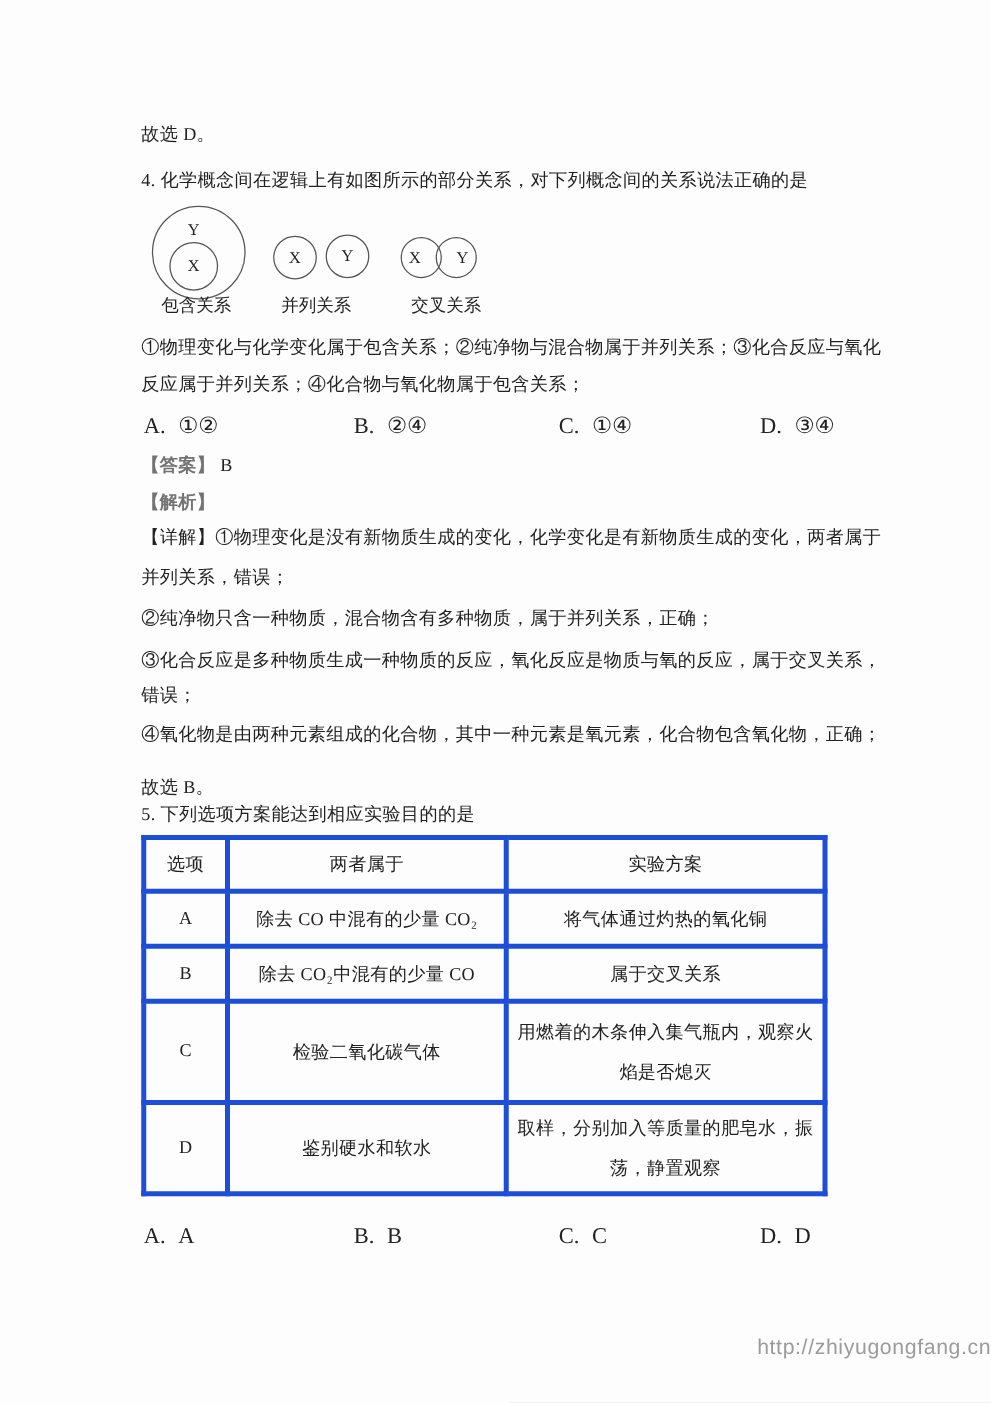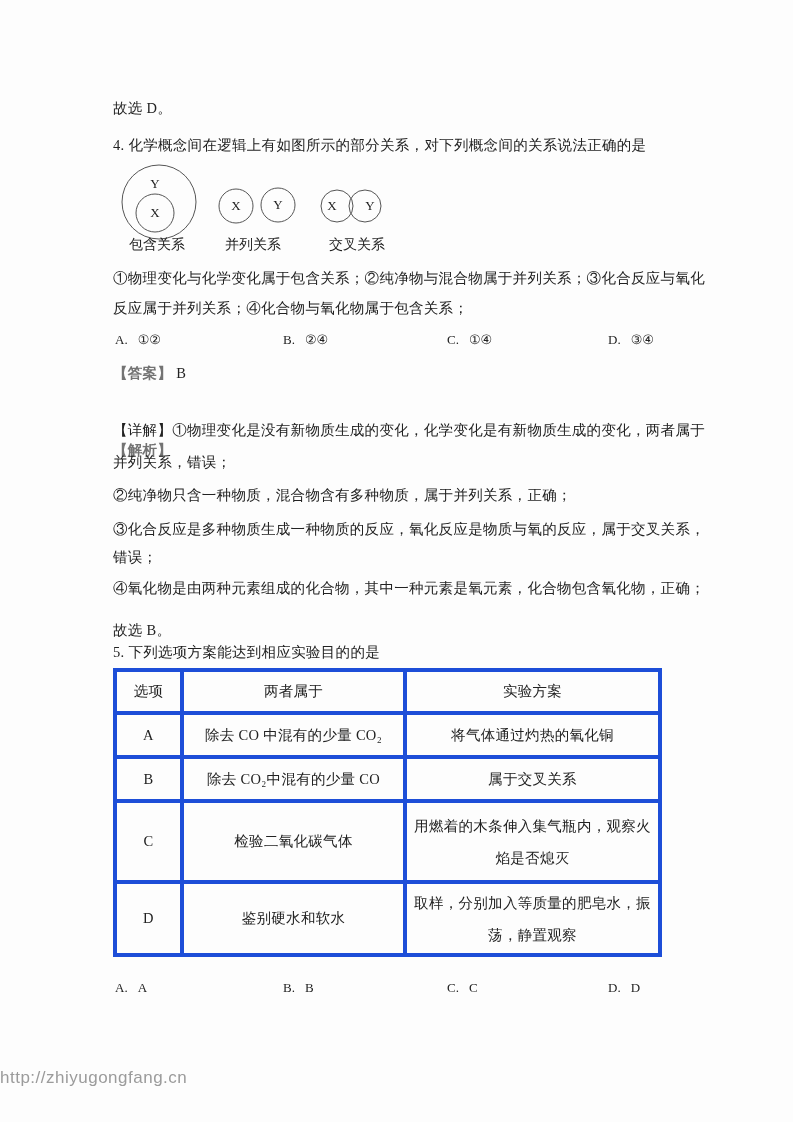--- a/index.html
+++ b/index.html
@@ -16,21 +16,21 @@
     position:absolute;
     left:113px;
     font-size:14.5px;
     line-height:20px;
     white-space:nowrap;
     letter-spacing:0.3px;
   }
   .tag-blue { color:#737373;font-weight:bold; }
   .ans-val { color:#222; margin-left:4px; }
   .optrow span.optlabel { margin-right:10px; }
-  .opt { position:absolute; font-size:13px; line-height:20px; white-space:nowrap; }
+  .opt { position:absolute; font-size:18px; line-height:20px; white-space:nowrap; }
   .venn { position:absolute; left:113px; top:160px; }
   .venn circle { fill:none; stroke:#555; stroke-width:1; }
   .venn text { font-family:"Liberation Serif","DejaVu Serif",serif; fill:#222; }
   .setlabel { font-size:13px; }
   .diaglabel { font-size:14px; }
   table.qtable {
     position:absolute;
     left:113px; top:668px;
     border-collapse:collapse;
     table-layout:fixed;
@@ -46,21 +46,21 @@
     letter-spacing:0.3px;
   }
   .col-opt { width:55px; }
   .col-purpose { width:211px; }
   .col-plan { width:243px;font-family:Liberation Mono, monospace; }
   .twoline div { line-height:32px; }
   .footer {
     position:absolute;
     left:0; top:1068px;
     width:100%;
-    text-align:left;
+    text-align:right;
     font-family:"Liberation Sans","DejaVu Sans",sans-serif;
     font-size:17px;
     color:#9b9b9b;
     letter-spacing:0.5px;
   }
 </style>
 </head>
 <body>
 
 <div class="page">
@@ -102,21 +102,21 @@
   <div class="opt optrow" style="left:447px; top:330px;">
     <span class="optlabel">C.</span><span>①④</span>
   </div>
   <div class="opt optrow" style="left:608px; top:330px;">
     <span class="optlabel">D.</span><span>③④</span>
   </div>
 
   <div class="tline" style="top:363px;">
     <span class="tag-blue">【答案】</span><span class="ans-val">B</span>
   </div>
-  <div class="tline" style="top:392px;margin-top:48px;">
+  <div class="tline" style="top:392px;">
     <span class="tag-blue">【解析】</span>
   </div>
 
   <div class="tline" style="top:420px;">【详解】①物理变化是没有新物质生成的变化，化学变化是有新物质生成的变化，两者属于</div>
   <div class="tline" style="top:452px;">并列关系，错误；</div>
   <div class="tline" style="top:485px;">②纯净物只含一种物质，混合物含有多种物质，属于并列关系，正确；</div>
   <div class="tline" style="top:519px;">③化合反应是多种物质生成一种物质的反应，氧化反应是物质与氧的反应，属于交叉关系，</div>
   <div class="tline" style="top:547px;">错误；</div>
   <div class="tline" style="top:578px;">④氧化物是由两种元素组成的化合物，其中一种元素是氧元素，化合物包含氧化物，正确；</div>
   <div class="tline" style="top:620px;">故选 B。</div>

